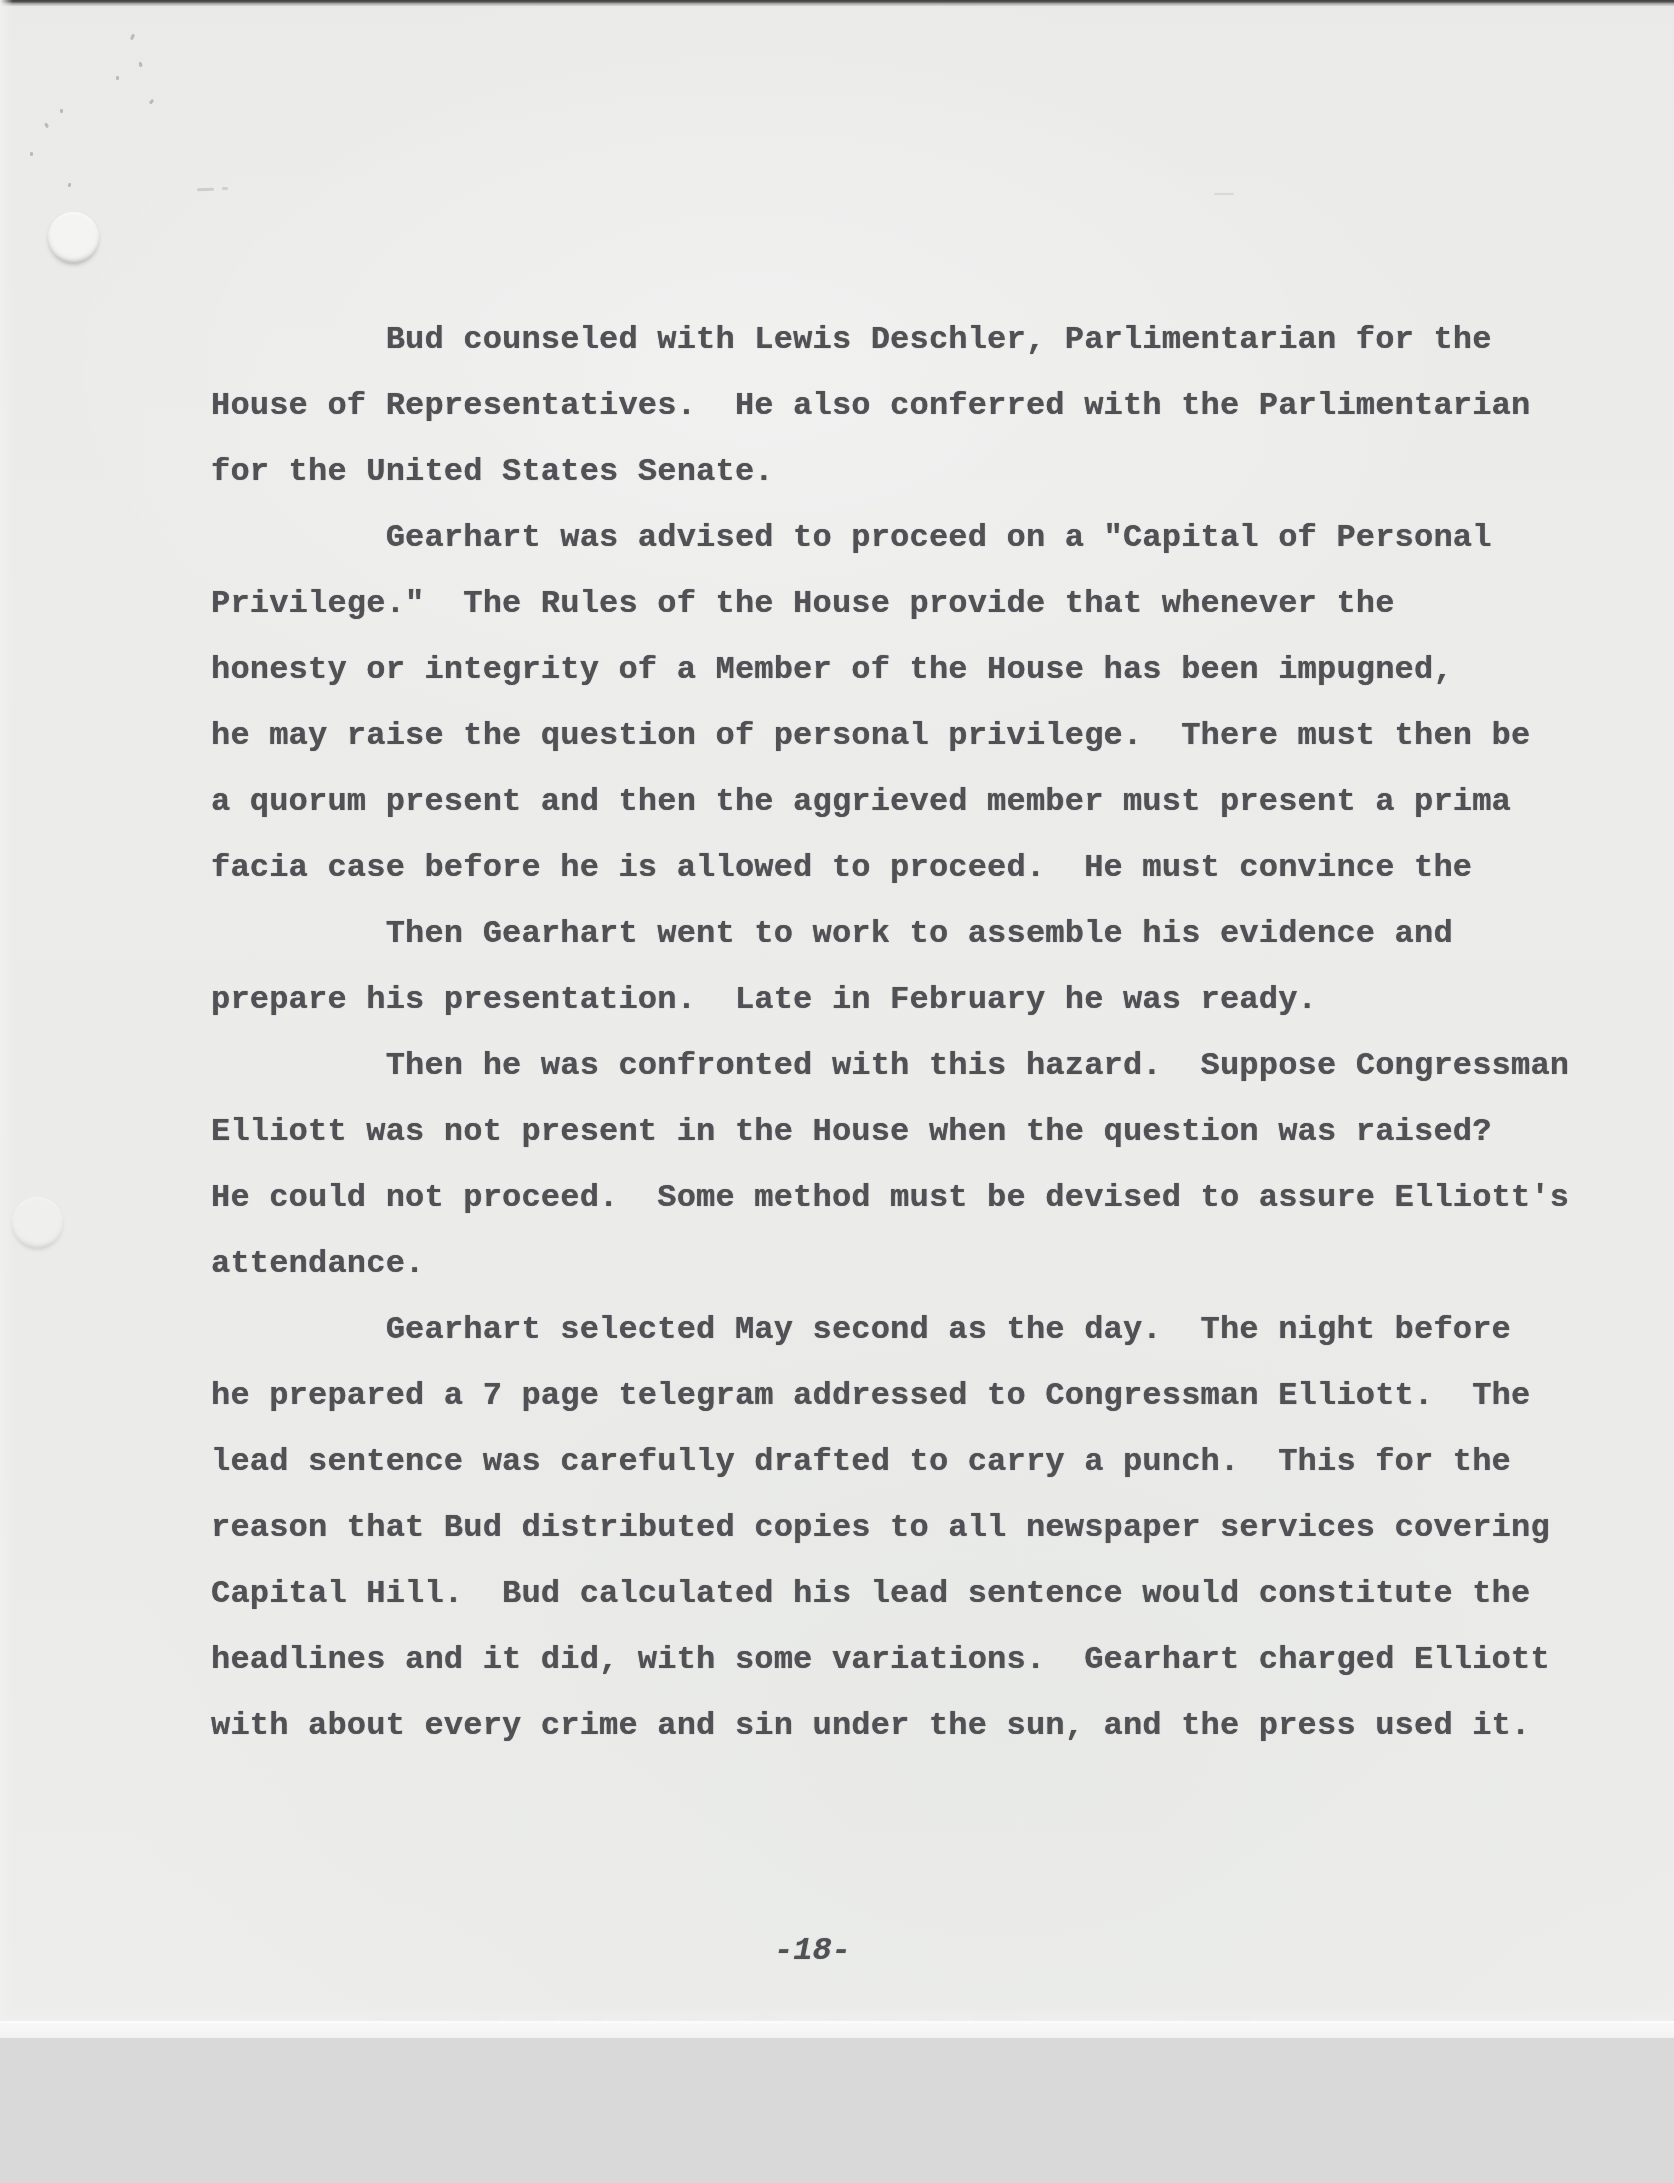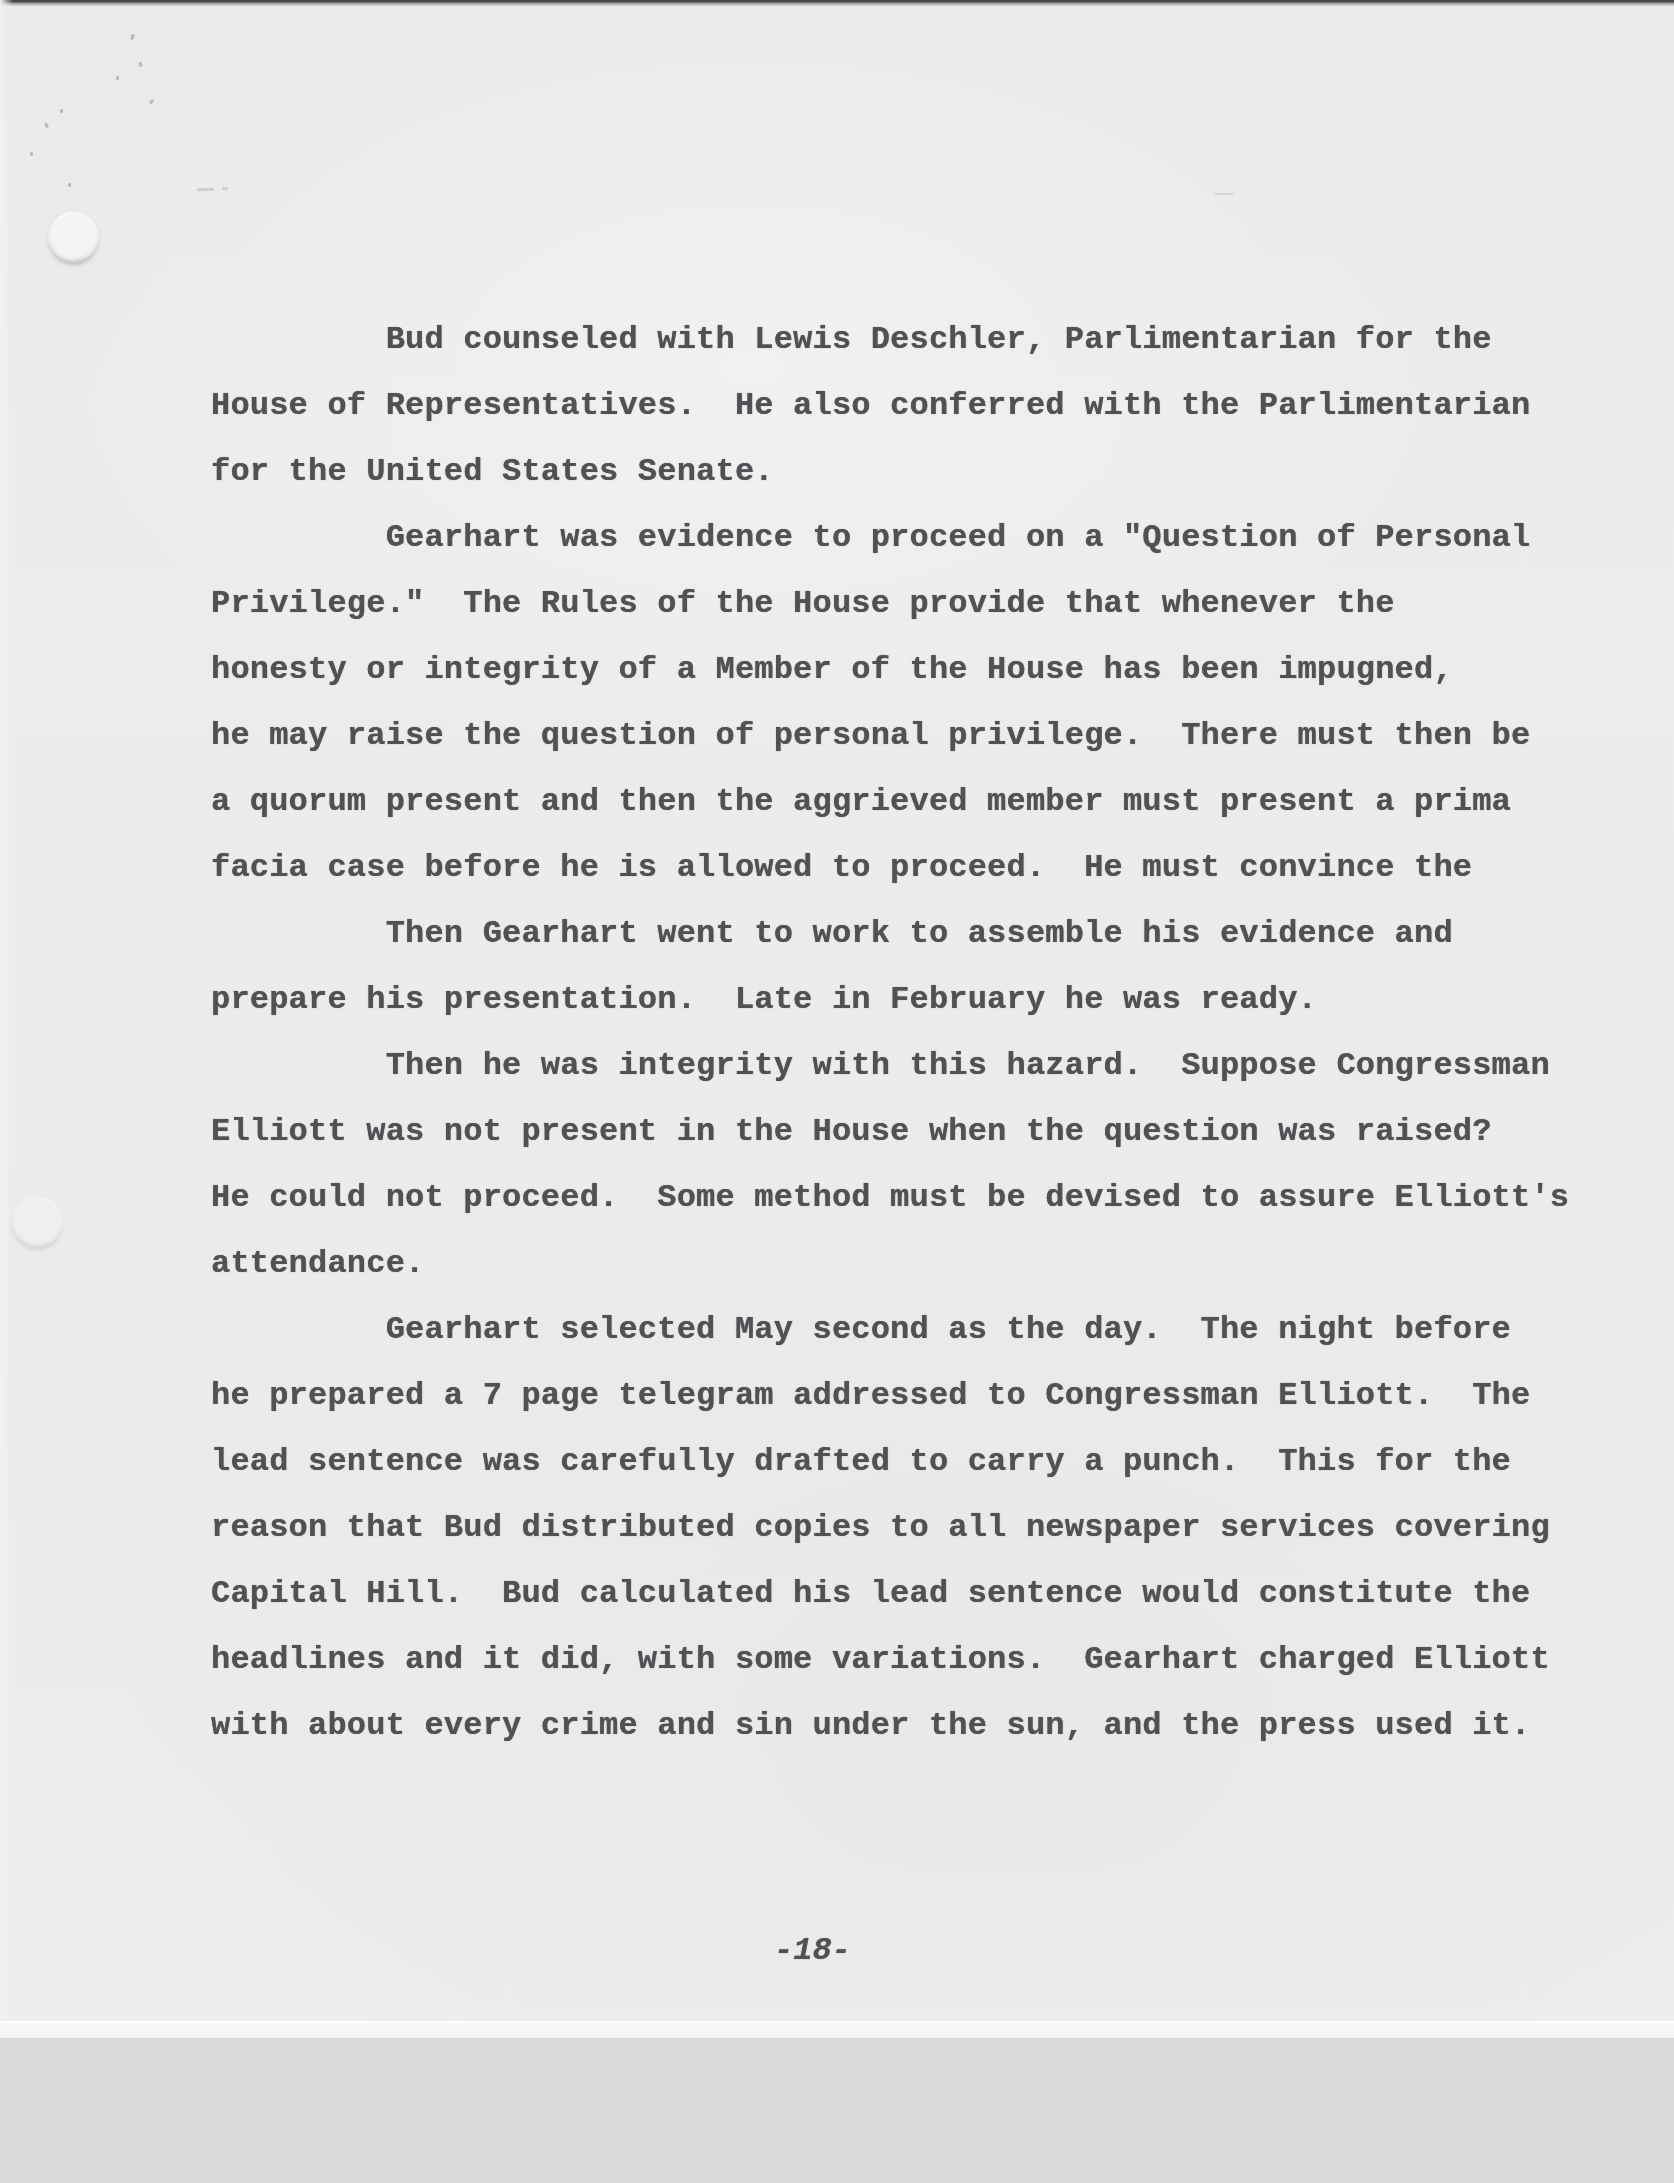--- a/index.html
+++ b/index.html
@@ -87,29 +87,29 @@
   <div class="mark" style="left:1214px;top:193px;width:20px;height:2px;opacity:0.35;"></div>
 
   <div class="hole h1"></div>
   <div class="hole h2"></div>
   <div class="hole h3"></div>
 
   <div class="text-block" id="text-block">
       <div class="line">         Bud counseled with Lewis Deschler, Parlimentarian for the</div>
       <div class="line">House of Representatives.  He also conferred with the Parlimentarian</div>
       <div class="line">for the United States Senate.</div>
-      <div class="line">         Gearhart was evidence to proceed on a "Question of Personal</div>
+      <div class="line">         Gearhart was advised to proceed on a "Capital of Personal</div>
       <div class="line">Privilege."  The Rules of the House provide that whenever the</div>
       <div class="line">honesty or integrity of a Member of the House has been impugned,</div>
       <div class="line">he may raise the question of personal privilege.  There must then be</div>
       <div class="line">a quorum present and then the aggrieved member must present a prima</div>
       <div class="line">facia case before he is allowed to proceed.  He must convince the</div>
       <div class="line">         Then Gearhart went to work to assemble his evidence and</div>
       <div class="line">prepare his presentation.  Late in February he was ready.</div>
-      <div class="line">         Then he was integrity with this hazard.  Suppose Congressman</div>
+      <div class="line">         Then he was confronted with this hazard.  Suppose Congressman</div>
       <div class="line">Elliott was not present in the House when the question was raised?</div>
       <div class="line">He could not proceed.  Some method must be devised to assure Elliott's</div>
       <div class="line">attendance.</div>
       <div class="line">         Gearhart selected May second as the day.  The night before</div>
       <div class="line">he prepared a 7 page telegram addressed to Congressman Elliott.  The</div>
       <div class="line">lead sentence was carefully drafted to carry a punch.  This for the</div>
       <div class="line">reason that Bud distributed copies to all newspaper services covering</div>
       <div class="line">Capital Hill.  Bud calculated his lead sentence would constitute the</div>
       <div class="line">headlines and it did, with some variations.  Gearhart charged Elliott</div>
       <div class="line">with about every crime and sin under the sun, and the press used it.</div>

